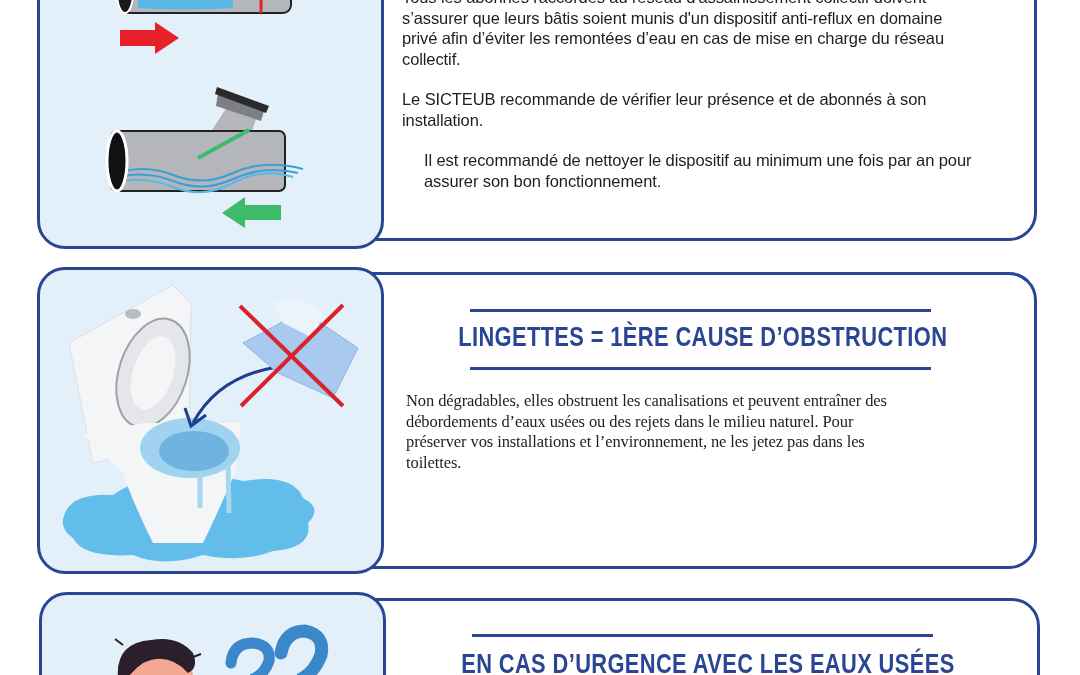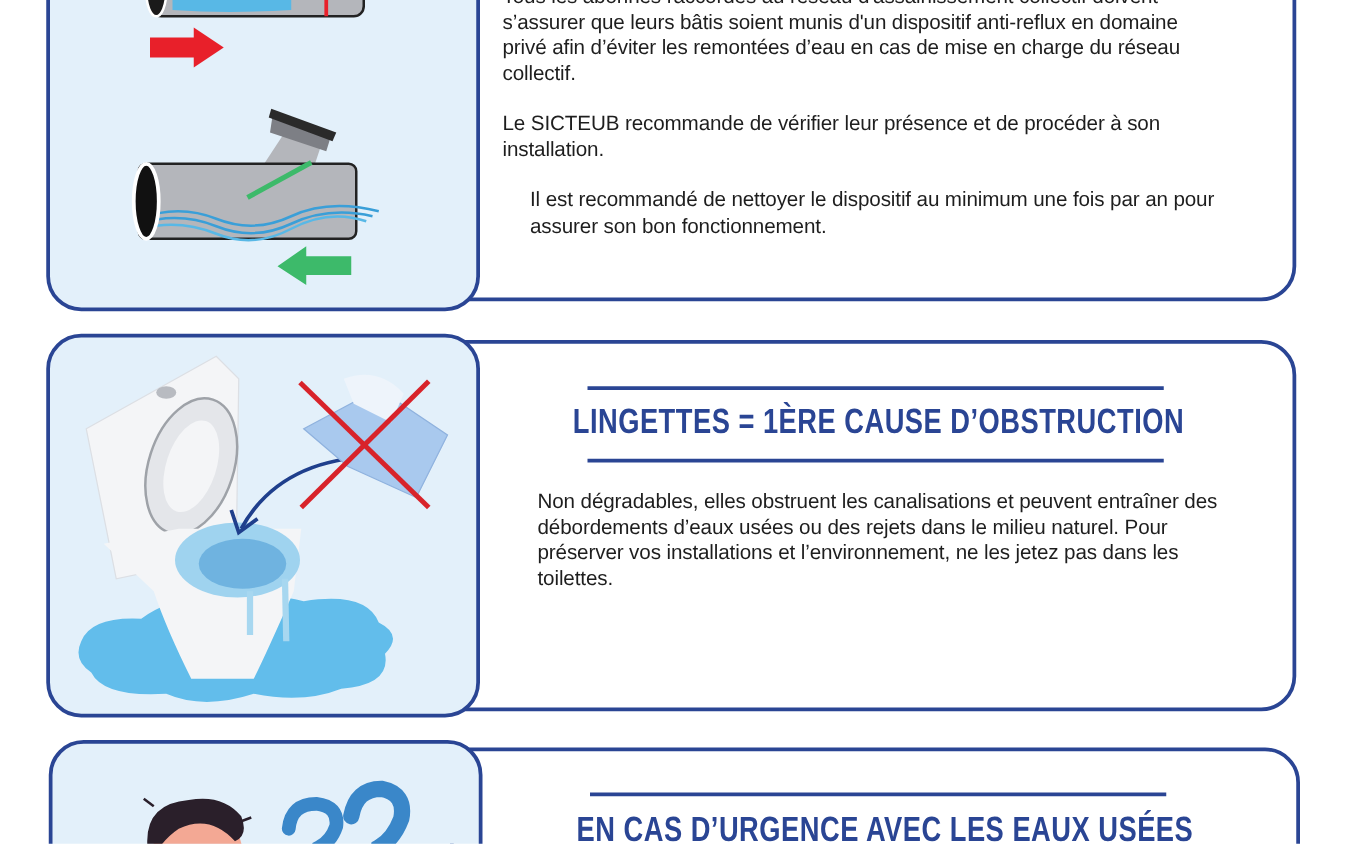--- a/index.html
+++ b/index.html
@@ -76,21 +76,21 @@
 
       <path d="M278 202 L242 202 L242 194 L219 210 L242 225 L242 217 L278 217 Z" fill="#3dba6a"></path>
     </g>
   </svg>
 </div>
 
 <div class="body-text" style="left:402px; top:-13px;">Tous les abonnés raccordés au réseau d'assainissement collectif doivent
 s’assurer que leurs bâtis soient munis d'un dispositif anti-reflux en domaine
 privé afin d’éviter les remontées d’eau en cas de mise en charge du réseau
 collectif.</div>
-<div class="body-text" style="left:402px; top:89px;">Le SICTEUB recommande de vérifier leur présence et de procéder à son
+<div class="body-text" style="left:402px; top:89px;">Le SICTEUB recommande de vérifier leur présence et de abonnés à son
 installation.</div>
 <div class="body-text" style="left:424px; top:150px;">Il est recommandé de nettoyer le dispositif au minimum une fois par an pour
 assurer son bon fonctionnement.</div>
 
 <div class="text-card" style="left:360px; top:272px; width:677px; height:297px;"></div>
 
 <div class="img-card" style="left:37px; top:267px; width:347px; height:307px;">
   <svg width="347" height="307" style="left:0;top:0;">
     <g transform="translate(-37,-267)">
 
@@ -119,21 +119,21 @@
         <line x1="340" y1="302" x2="238" y2="403" stroke="#d8232a" stroke-width="4"></line>
       </g>
     </g>
   </svg>
 </div>
 
 <div class="heading-rule" style="left:470px; top:309px; width:461px;"></div>
 <div class="heading" style="left:390px; top:321px; width:620px;">LINGETTES = 1ÈRE CAUSE D’OBSTRUCTION</div>
 <div class="heading-rule" style="left:470px; top:367px; width:461px;"></div>
 
-<div class="body-text" style="left:430px; top:391px;">Non dégradables, elles obstruent les canalisations et peuvent entraîner des
+<div class="body-text" style="left:406px; top:391px;font-family:Liberation Serif, serif;">Non dégradables, elles obstruent les canalisations et peuvent entraîner des
 débordements d’eaux usées ou des rejets dans le milieu naturel. Pour
 préserver vos installations et l’environnement, ne les jetez pas dans les
 toilettes.</div>
 
 <div class="text-card" style="left:360px; top:598px; width:680px; height:120px;"></div>
 
 <div class="img-card" style="left:39px; top:592px; width:347px; height:120px;">
   <svg width="347" height="120" style="left:0;top:0;">
     <g transform="translate(-39,-592)">
 

